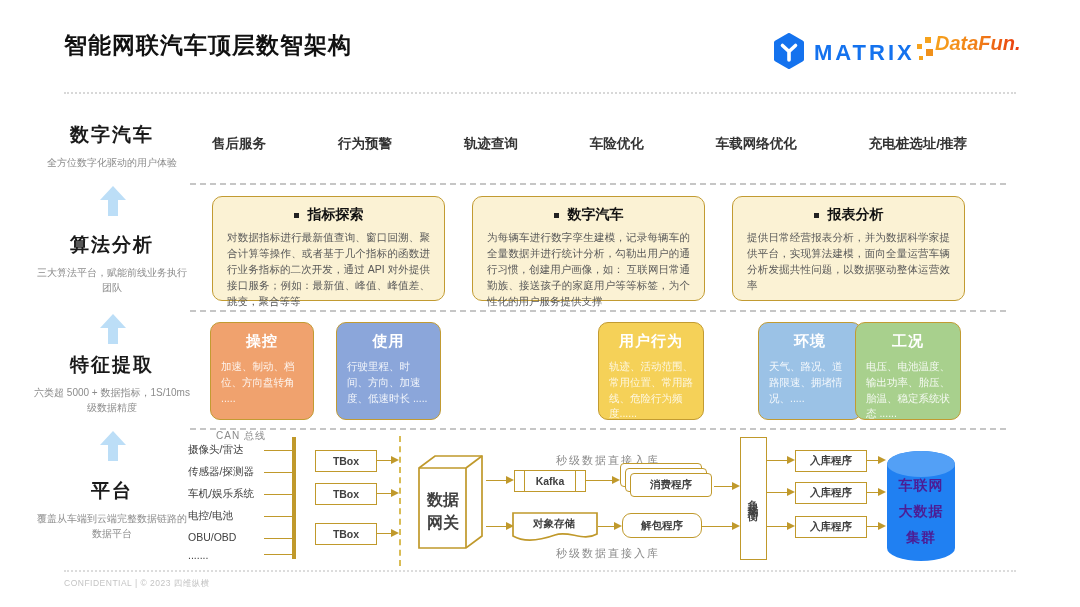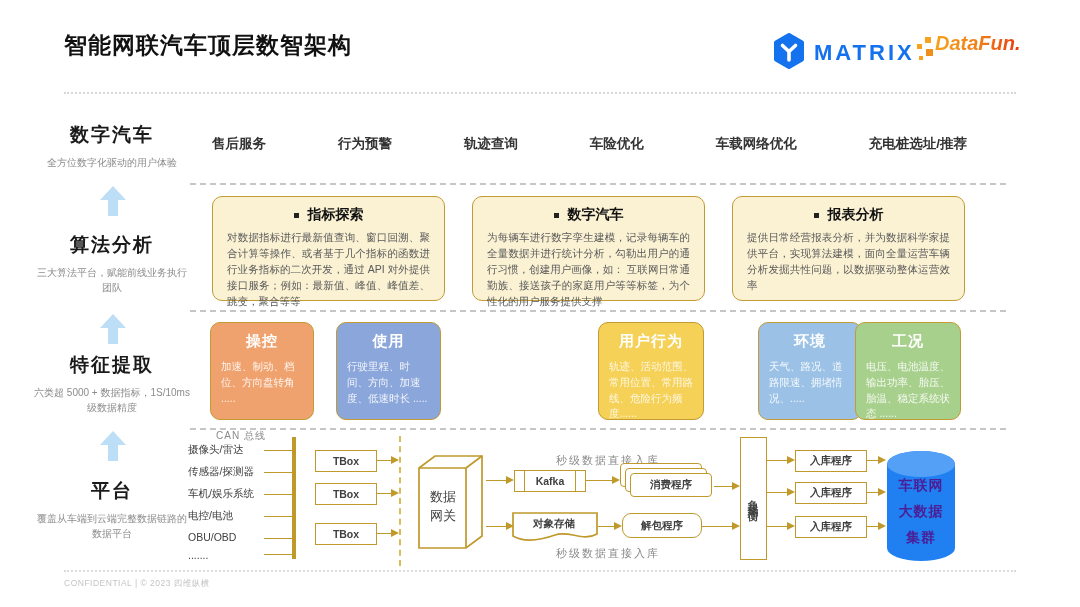--- a/index.html
+++ b/index.html
@@ -63,21 +63,21 @@
   .dashdot{position:absolute;left:399px;top:436px;height:130px;border-left:2px dashed #D9BC55;}
   .kafka{position:relative;}
   .kafka::before,.kafka::after{content:"";position:absolute;top:0;bottom:0;border-left:1.6px solid #C0992B;}
   .kafka::before{left:9px;}
   .kafka::after{right:9px;}
   .stack-card{position:absolute;width:82px;height:24px;background:#fff;border:1.6px solid #C0992B;border-radius:4px;}
   .lb{position:absolute;left:740px;top:437px;width:27px;height:123px;border:1.6px solid #C0992B;background:#fff;display:flex;align-items:center;justify-content:center;}
   .lb span{writing-mode:vertical-rl;letter-spacing:4px;font-size:10.5px;font-weight:bold;color:#404040;}
   .cylinder{position:absolute;left:886px;top:450px;width:70px;height:112px;}
   .cyl-text{position:absolute;left:0;top:22px;width:70px;text-align:center;color:#4c1d95;font-weight:bold;font-size:14px;line-height:26px;letter-spacing:1px;}
-  .gw-text{position:absolute;left:419px;top:488px;width:48px;text-align:center;font-size:13px;font-weight:normal;color:#404040;line-height:1.45;}
+  .gw-text{position:absolute;left:419px;top:488px;width:48px;text-align:center;font-size:16px;font-weight:bold;color:#404040;line-height:1.45;}
   .os-text{position:absolute;left:512px;top:517px;width:84px;text-align:center;font-size:10.5px;font-weight:bold;color:#404040;}
 
   .footer{position:absolute;left:64px;top:578px;font-size:8.5px;color:#C4C4C4;letter-spacing:0.5px;}
 </style>
 </head>
 <body>
 
 <div id="canvas">
 
   <div class="title">智能网联汽车顶层数智架构</div>

